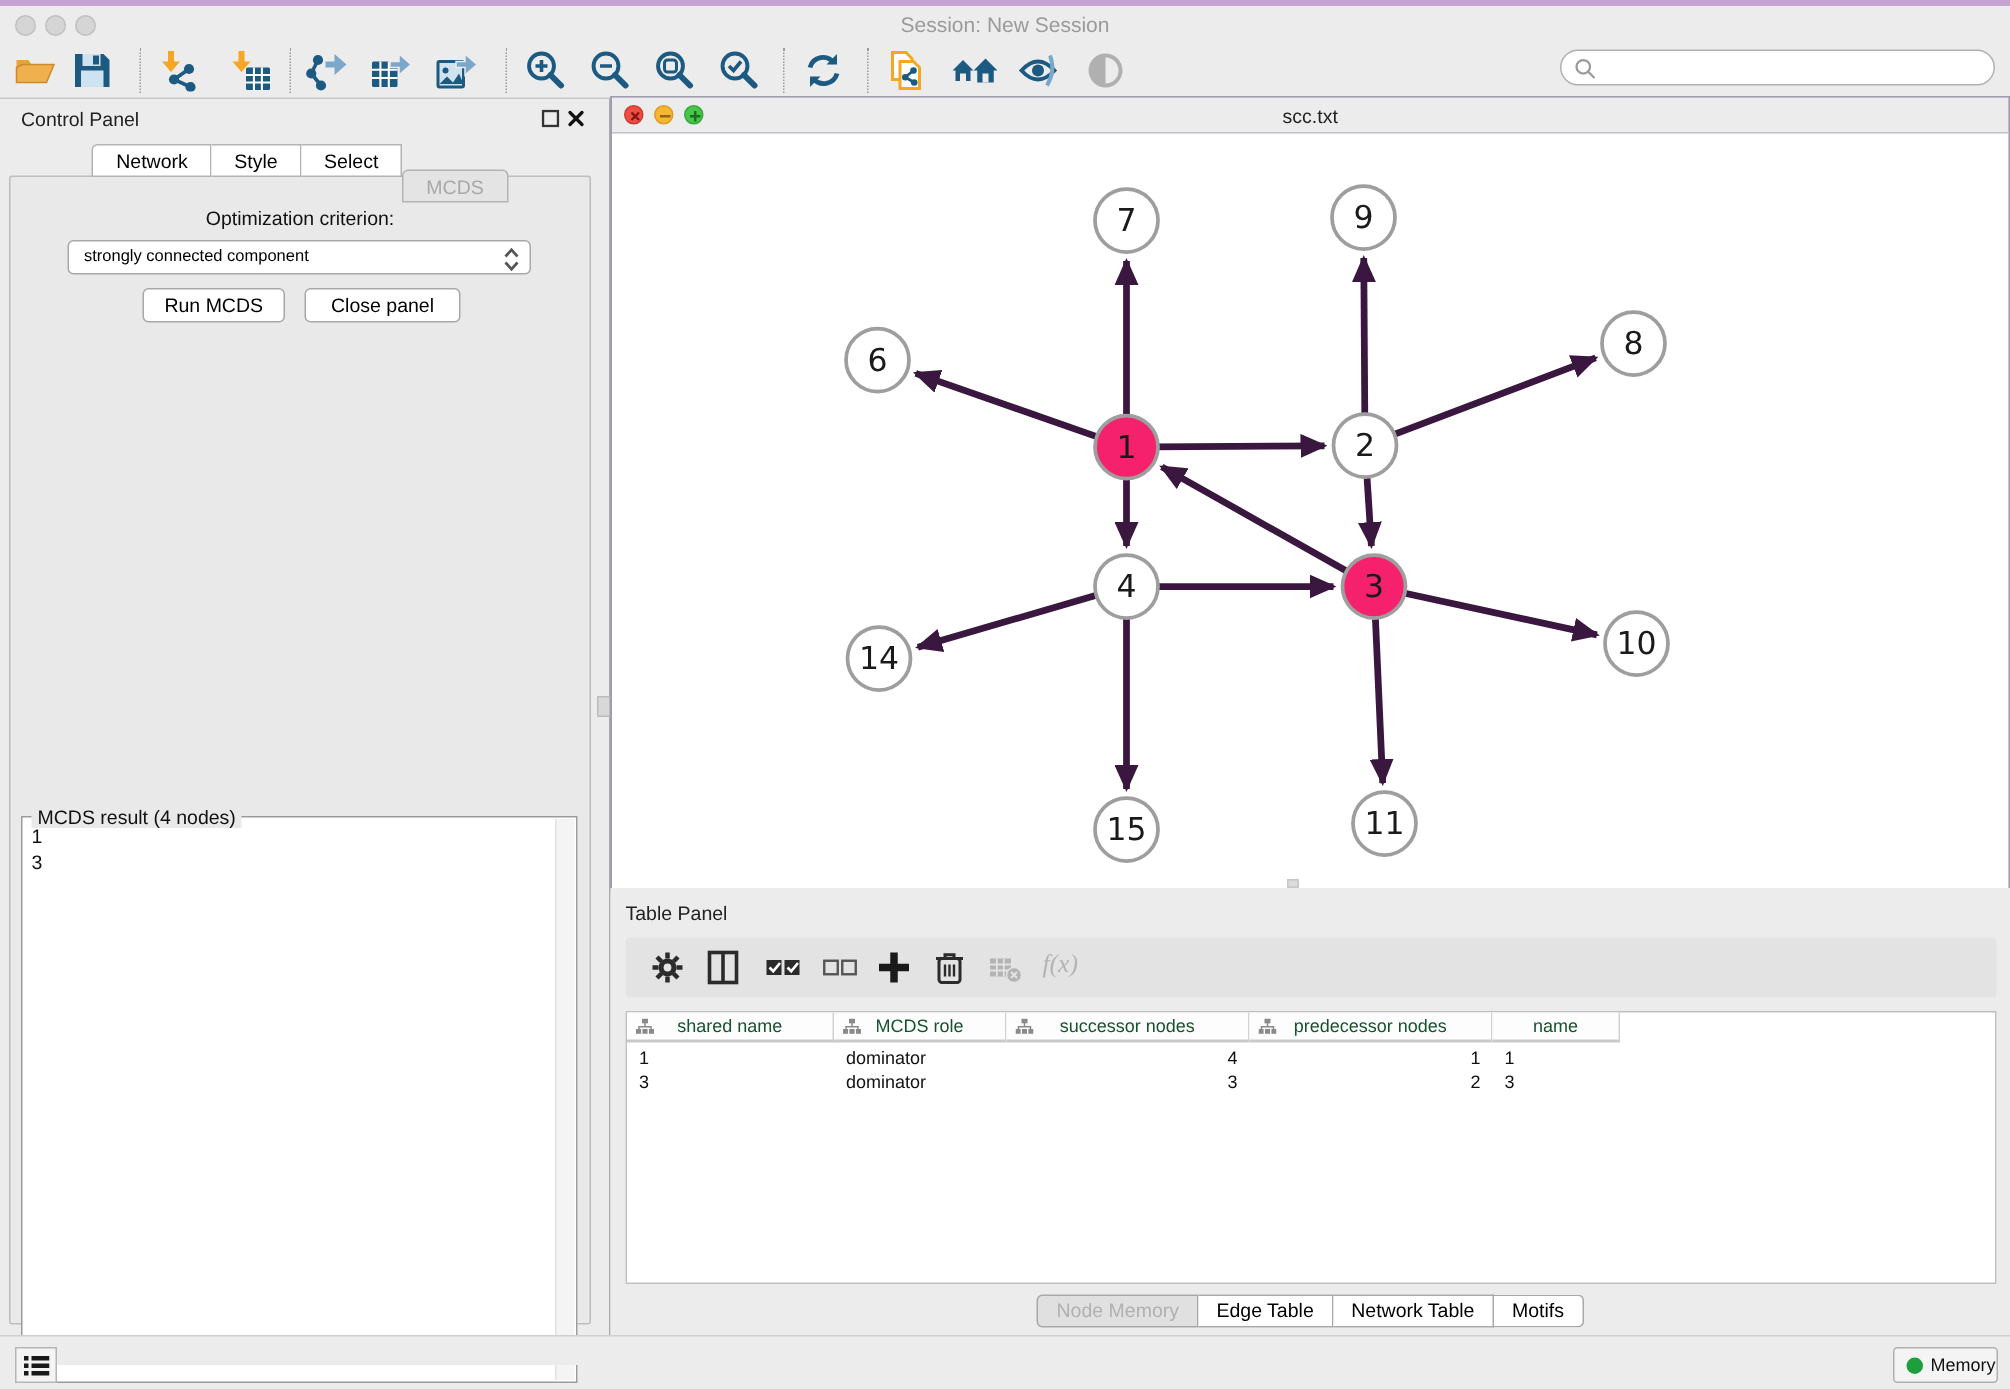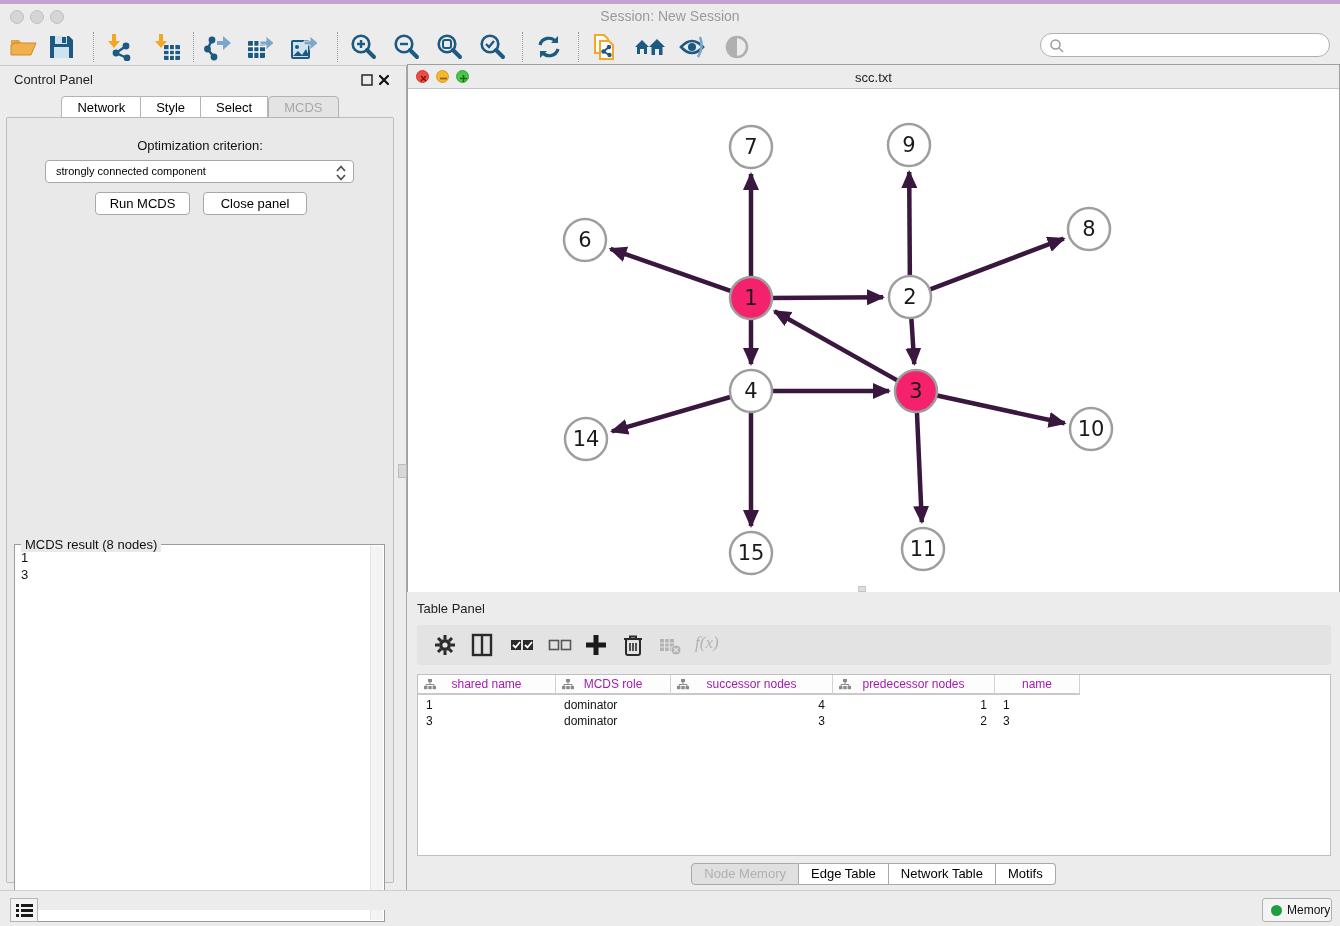--- a/index.html
+++ b/index.html
@@ -20,21 +20,21 @@
   #search-box { position:absolute; left:1040px; top:5px; width:290px; height:24px; background:#fff; border:1px solid #b0b0b0; border-radius:12px; }
   #search-input { position:absolute; left:28px; top:2px; width:250px; height:18px; border:none; outline:none; font-size:12px; background:transparent; }
 
   
   #control-panel { left:0; top:66px; width:400px; height:824px; background:#ececec; }
   #cp-header { position:absolute; left:14px; top:6px; font-size:13px; color:#222; }
   .panel-btn { position:absolute; top:6px; width:12px; height:12px; cursor:pointer; }
   #cp-tabs { position:absolute; left:0; top:30px; width:400px; height:22px; text-align:center; }
   .cp-tab { display:inline-block; vertical-align:top; height:22px; line-height:21px; padding:0 15px; font-size:13px; background:#fff; border:1px solid #b3b3b3; border-left:none; cursor:pointer; position:relative; z-index:2; }
   .cp-tab:first-child { border-left:1px solid #b3b3b3; border-top-left-radius:4px; }
-  .cp-tab.active { background:#e4e4e4; color:#a8a8a8; border-radius:4px 4px 0 0; border-left:1px solid #b3b3b3; }
+  .cp-tab.active { background:#e4e4e4; color:#a8a8a8; border-radius:4px 4px 0 0; border-left:1px solid #b3b3b3;margin-top:17px; }
   #cp-body { position:absolute; left:6px; top:51px; width:388px; height:766px; border:1px solid #bdbdbd; background:#e9e9e9; border-radius:2px; }
   #opt-label { position:absolute; left:0; top:20px; width:100%; text-align:center; font-size:13px; color:#111; }
   #opt-select { position:absolute; left:38px; top:42px; width:309px; height:23px; background:#fff; border:1px solid #a8a8a8; border-radius:4px; font-size:11px; line-height:21px; padding-left:10px; cursor:pointer; }
   #opt-select svg { position:absolute; right:6px; top:3px; }
   .cp-button { position:absolute; top:74px; height:23px; background:#fff; border:1px solid #a8a8a8; border-radius:4px; font-size:13px; text-align:center; line-height:21px; cursor:pointer; }
   #run-btn { left:88px; width:95px; }
   #close-btn { left:196px; width:104px; }
   #result-box { position:absolute; left:7px; top:426px; width:371px; height:378px; border:1px solid #9b9b9b; background:#fff; }
   #result-legend { position:absolute; left:6px; top:-8px; background:#e9e9e9; padding:0 4px; font-size:13px; color:#111; }
   #result-text { position:absolute; left:2px; top:4px; width:340px; height:360px; font-family:"Liberation Sans",sans-serif; font-size:13px; line-height:17px; padding-left:4px; white-space:pre; color:#111; }
@@ -54,21 +54,21 @@
 
   
   #table-panel { left:407px; top:595px; width:933px; height:295px; background:#ececec; }
   #tp-header { position:absolute; left:10px; top:6px; font-size:13px; color:#222; }
   #tp-toolbar { position:absolute; left:10px; top:30px; width:914px; height:40px; background:#e3e3e3; border-radius:3px; }
   .tp-icon { position:absolute; top:7px; width:26px; height:26px; cursor:pointer; }
   .tp-icon.disabled { cursor:default; }
   #fx-label { position:absolute; left:278px; top:8px; font-size:17px; color:#b3b3b3; font-style:italic; font-family:"Liberation Serif", serif; cursor:default; }
   #tp-table { position:absolute; left:10px; top:79px; width:914px; height:182px; background:#fff; border:1px solid #c0c0c0; }
   #tp-head { position:absolute; left:0; top:0; height:20px; }
-  .th-cell { position:absolute; top:0; height:20px; border-right:1px solid #d2d2d2; border-bottom:2px solid #c9c9c9; font-size:12px; color:#a21caf; text-align:center; line-height:18px; background:#fdfdfd; cursor:pointer; }
+  .th-cell { position:absolute; top:0; height:20px; border-right:1px solid #d2d2d2; border-bottom:2px solid #c9c9c9; font-size:12px; color:#14532d; text-align:center; line-height:18px; background:#fdfdfd; cursor:pointer; }
   .th-sort { position:absolute; left:6px; top:4px; }
   .td-row { position:absolute; left:0; height:16px; font-size:12px; color:#111; }
   .td-cell { position:absolute; top:0; height:16px; line-height:16px; padding:0 8px; }
   #tp-tabs { position:absolute; left:0; top:268px; width:933px; text-align:center; }
   .tp-tab { display:inline-block; height:22px; line-height:20px; padding:0 12px; font-size:13px; background:#fff; border:1px solid #a8a8a8; border-left:none; cursor:pointer; }
   .tp-tab:first-child { border-left:1px solid #a8a8a8; border-radius:4px 0 0 4px; }
   .tp-tab:last-child { border-radius:0 4px 4px 0; }
   .tp-tab.active { background:#e0e0e0; color:#b0b0b0; }
 
   
@@ -251,21 +251,21 @@
       <div id="opt-select">
         <span>strongly connected component</span>
         <svg width="12" height="18" viewBox="0 0 12 18">
             <path d="M2 7 L6 2.5 L10 7" fill="none" stroke="#555" stroke-width="1.8"></path>
             <path d="M2 11 L6 15.5 L10 11" fill="none" stroke="#555" stroke-width="1.8"></path>
           </svg>
       </div>
       <div id="run-btn" class="cp-button">Run MCDS</div>
       <div id="close-btn" class="cp-button">Close panel</div>
       <div id="result-box">
-        <div id="result-legend">MCDS result (8 nodes)</div>
+        <div id="result-legend">MCDS result (4 nodes)</div>
         <pre id="result-text">1
 3</pre>
         <div id="result-scroll"></div>
       </div>
     </div>
   </div>
 
   <div id="v-divider" class="abs"></div>
   <div id="v-handle" class="abs"></div>
 

